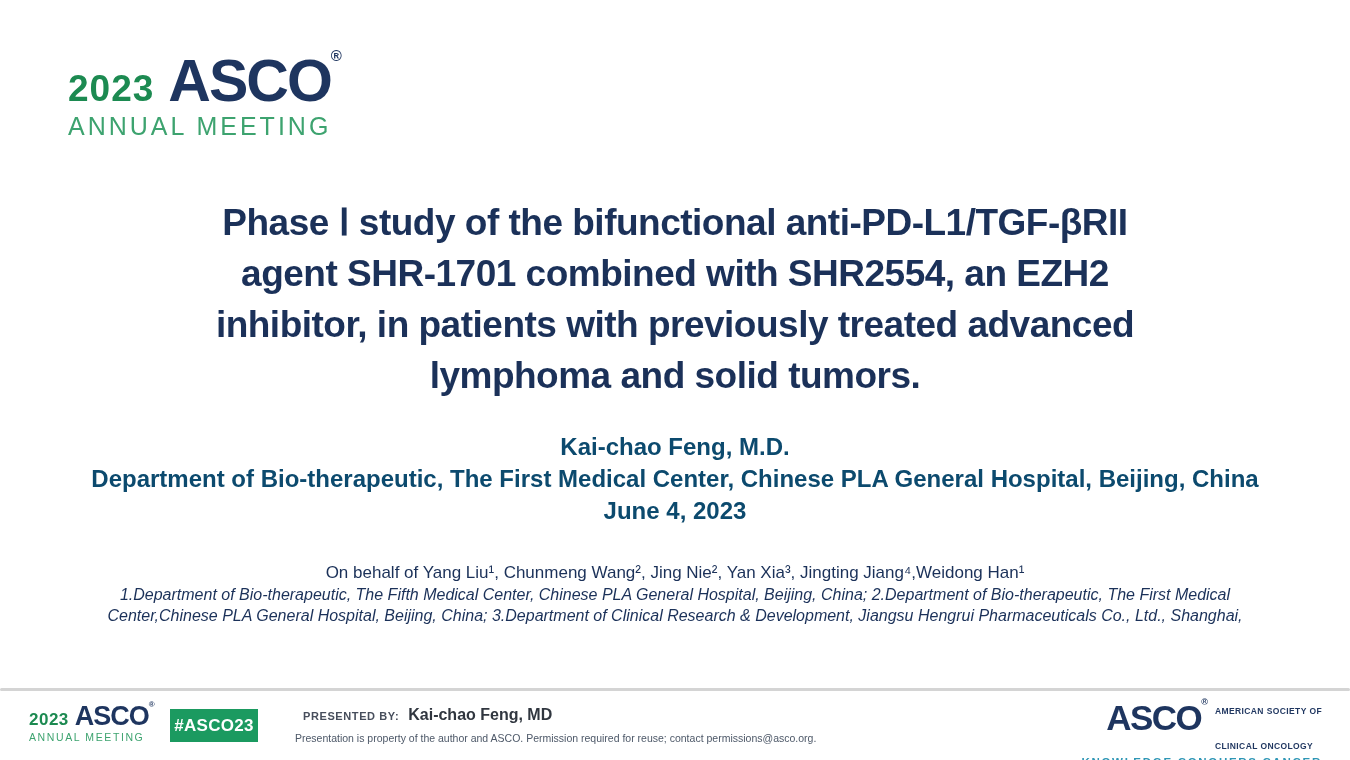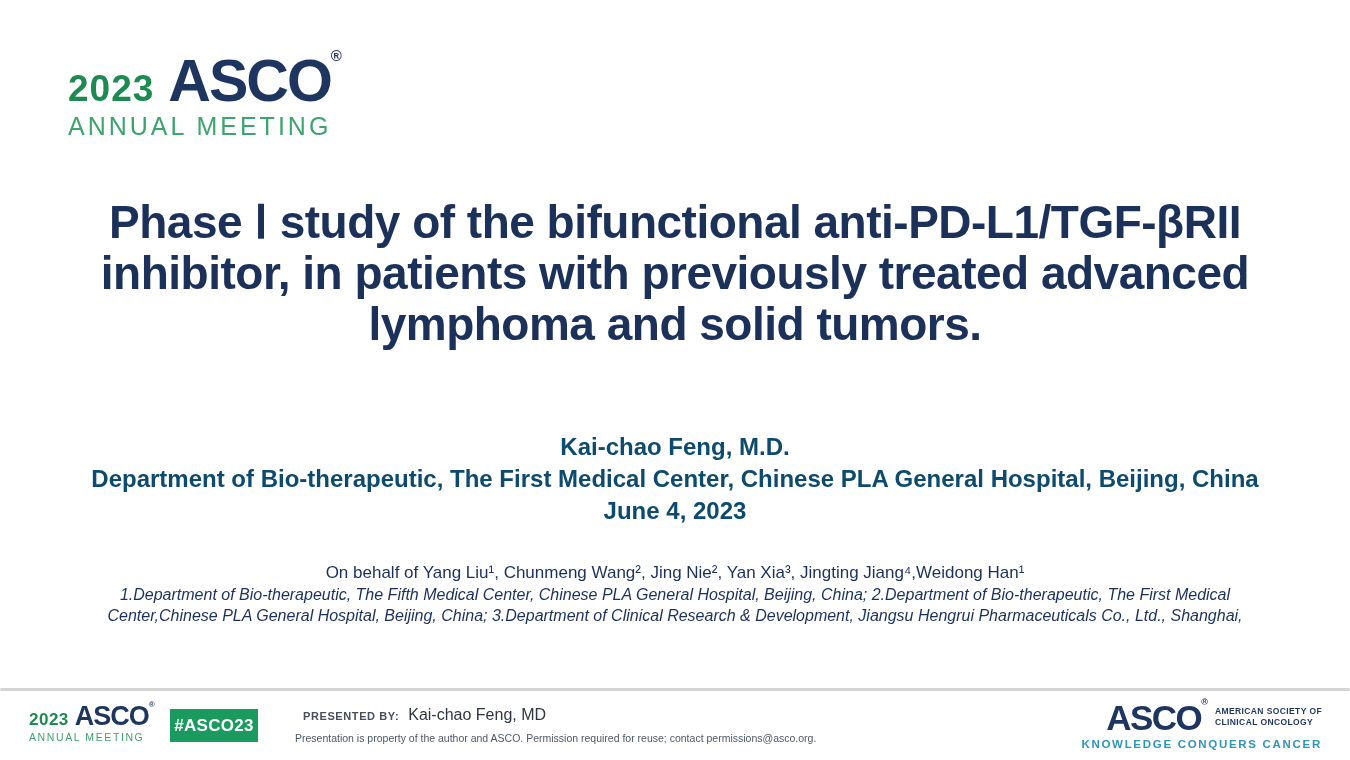--- a/index.html
+++ b/index.html
@@ -32,21 +32,21 @@
   .logo-footer .logo-year { font-size: 17px; letter-spacing: 0.5px; }
   .logo-footer .logo-brand { font-size: 27px; letter-spacing: -1px; }
   .logo-footer .logo-reg { font-size: 8px; position: relative; top: -2px; }
   .logo-footer .logo-subtitle { font-size: 10.5px; letter-spacing: 1.6px; margin-top: 1px; }
 
   
   .title {
     position: absolute; top: 197px; left: 0; width: 100%;
     margin: 0; text-align: center;
     color: #1b3159; font-weight: bold;
-    font-size: 46px; line-height: 51px; letter-spacing: -0.5px;
+    font-size: 37px; line-height: 51px; letter-spacing: -0.5px;
   }
   .title-line { white-space: nowrap; }
 
   
   .presenter {
     position: absolute; top: 431px; left: 0; width: 100%;
     text-align: center; color: #0c4a6e; font-weight: bold;
     font-size: 24px; line-height: 32px;
   }
   .presenter-line { white-space: nowrap; }
@@ -72,31 +72,31 @@
     font-weight: bold; font-size: 17px;
     display: flex; align-items: center; justify-content: center;
     letter-spacing: 0.3px;
   }
   .presented-block { position: absolute; left: 295px; top: 706px; }
   .presented-row { display: flex; align-items: baseline; }
   .presented-label {
     font-size: 11px; font-weight: bold; color: #474e5c;
     letter-spacing: 0.6px; margin-right: 9px; margin-left: 8px;
   }
-  .presented-name { font-size: 16px; color: #30363f; }
+  .presented-name { font-size: 16px; color: #30363f; font-weight: bold; }
   .disclaimer { margin-top: 8px; font-size: 10.5px; color: #4d5868; }
 
   .society-logo { position: absolute; right: 28px; top: 701px; text-align: right; }
   .society-top { display: flex; align-items: flex-start; justify-content: flex-end; gap: 7px; }
   .society-brand { font-size: 35px; font-weight: bold; color: #1e355f; letter-spacing: -1.5px; line-height: 0.95; }
   .society-reg { font-size: 9px; font-weight: bold; vertical-align: top; position: relative; top: -3px; letter-spacing: 0; }
   .society-org {
     display: flex; flex-direction: column; text-align: left;
     font-size: 8.5px; font-weight: bold; color: #1e355f;
-    letter-spacing: 0.4px; line-height: 1.3; margin-top: 5px;
+    letter-spacing: 0.4px; line-height: 1.3; margin-top: 5px; gap: 24px;
   }
   .society-tagline {
     color: #2e96b5; font-size: 11.5px; font-weight: bold;
     letter-spacing: 1.7px; margin-top: 4px; white-space: nowrap;
   }
 </style>
 </head>
 <body>
 
 <div class="slide">
@@ -104,20 +104,21 @@
   <div class="logo logo-header">
     <div class="logo-row">
       <span class="logo-year">2023</span>
       <span class="logo-brand"><span>ASCO</span><span class="logo-reg">®</span></span>
     </div>
     <div class="logo-subtitle">ANNUAL MEETING</div>
   </div>
 
   <h1 class="title">
     <div class="title-line">Phase Ⅰ study of the bifunctional anti-PD-L1/TGF-βRII</div>
+    <div class="title-line">agent SHR-1701 combined with SHR2554, an EZH2</div>
     <div class="title-line">inhibitor, in patients with previously treated advanced</div>
     <div class="title-line">lymphoma and solid tumors.</div>
   </h1>
 
   <div class="presenter">
     <div class="presenter-line">Kai-chao Feng, M.D.</div>
     <div class="presenter-line">Department of Bio-therapeutic, The First Medical Center, Chinese PLA General Hospital, Beijing, China</div>
     <div class="presenter-line">June 4, 2023</div>
   </div>
 

